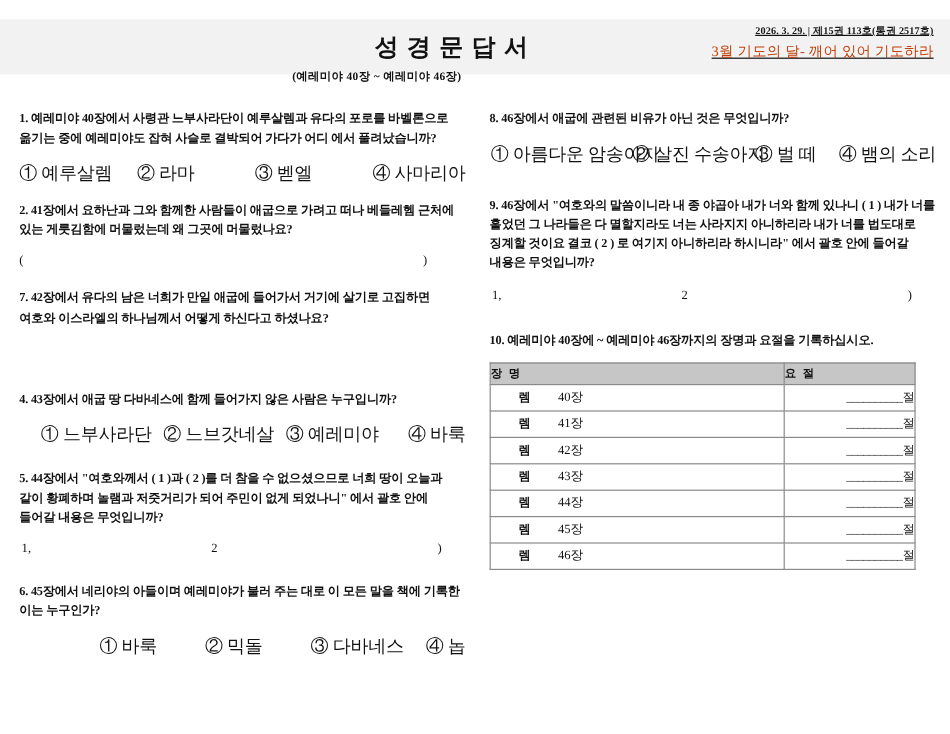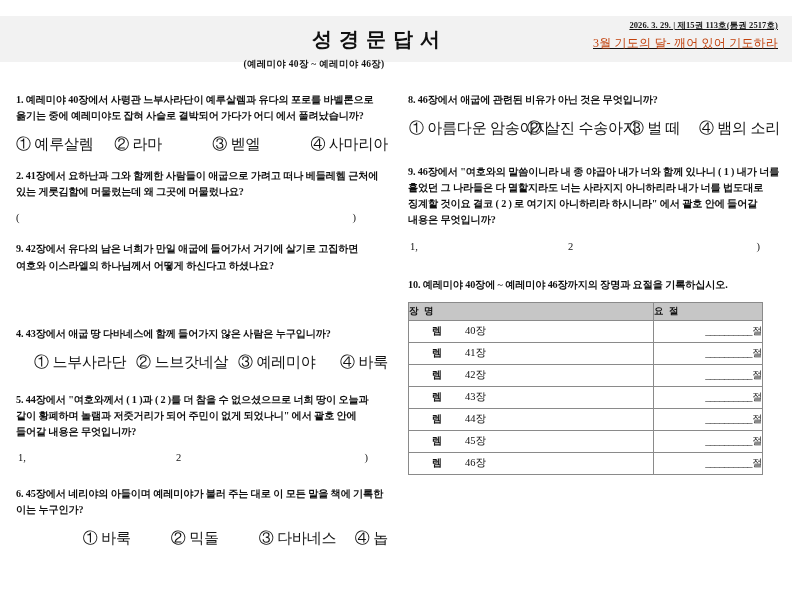--- a/index.html
+++ b/index.html
@@ -216,21 +216,21 @@
 
   <div class="q" style="margin-bottom:18px;">
     <div class="q-text">2. 41장에서 요하난과 그와 함께한 사람들이 애굽으로 가려고 떠나 베들레헴 근처에 있는 게룻김함에 머물렀는데 왜 그곳에 머물렀나요?</div>
     <div class="blank-paren">
       <span>(</span>
       <span>)</span>
     </div>
   </div>
 
   <div class="q" style="margin-bottom:52px;">
-    <div class="q-text">9. 42장에서 유다의 남은 너희가 만일 애굽에 들어가서 거기에 살기로 고집하면 여호와 이스라엘의 하나님께서 어떻게 하신다고 하셨나요?</div>
+    <div class="q-text">7. 42장에서 유다의 남은 너희가 만일 애굽에 들어가서 거기에 살기로 고집하면 여호와 이스라엘의 하나님께서 어떻게 하신다고 하셨나요?</div>
   </div>
 
   <div class="q" style="margin-bottom:20px;">
     <div class="q-text">4. 43장에서 애굽 땅 다바네스에 함께 들어가지 않은 사람은 누구입니까?</div>
     <div class="choices">
       <div class="choice c-w1">① 느부사라단</div>
       <div class="choice c-w2">② 느브갓네살</div>
       <div class="choice c-w3">③ 예레미야</div>
       <div class="choice">④ 바룩</div>
     </div>

